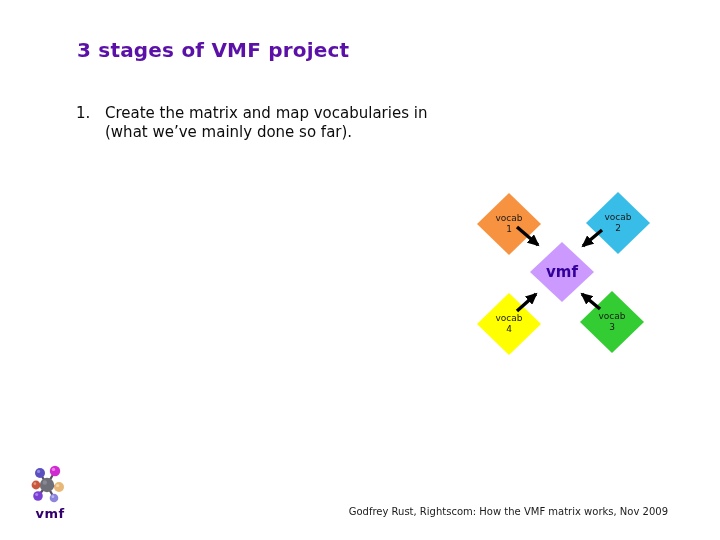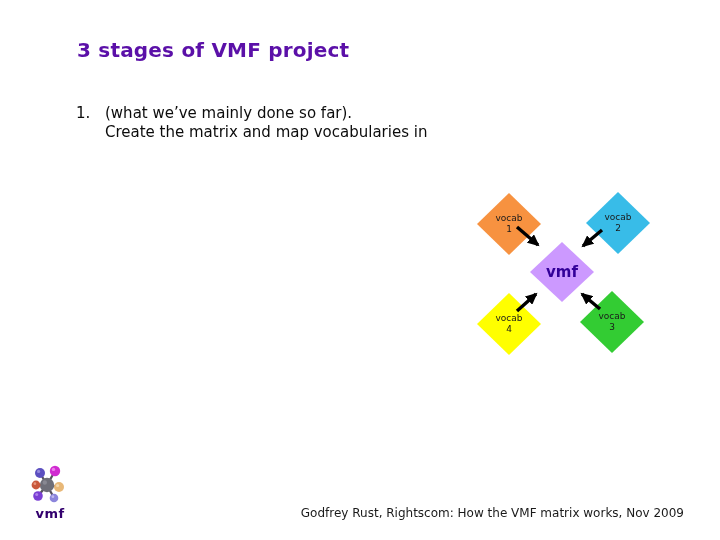--- a/index.html
+++ b/index.html
@@ -95,38 +95,38 @@
   .logo-label {
     font-size: 13px;
     font-weight: bold;
     letter-spacing: 0.5px;
     margin-top: -2px;
   }
 
   .footer-credit {
     position: absolute;
     top: 506px;
-    right: 36px;
-    font-size: 12px;
+    right: 52px;
+    font-size: 10px;
     color: #1a1a1a;
     white-space: nowrap;
   }
 </style>
 </head>
 <body>
 
 <div class="slide">
 
   <div class="slide-title" style="color: rgb(91, 16, 168);">3 stages of VMF project</div>
 
   <div class="bullet-item">
     <span class="bullet-number">1.</span>
     <div class="bullet-text">
+      <span>Create the matrix and map vocabularies in</span>
       <span>(what we’ve mainly done so far).</span>
-      <span>Create the matrix and map vocabularies in</span>
     </div>
   </div>
 
   <div class="diagram">
 
     <div class="diamond vocab-diamond pos-vocab1" style="background: rgb(247, 146, 64);">
       <span>vocab</span>
       <span>1</span>
     </div>
 

